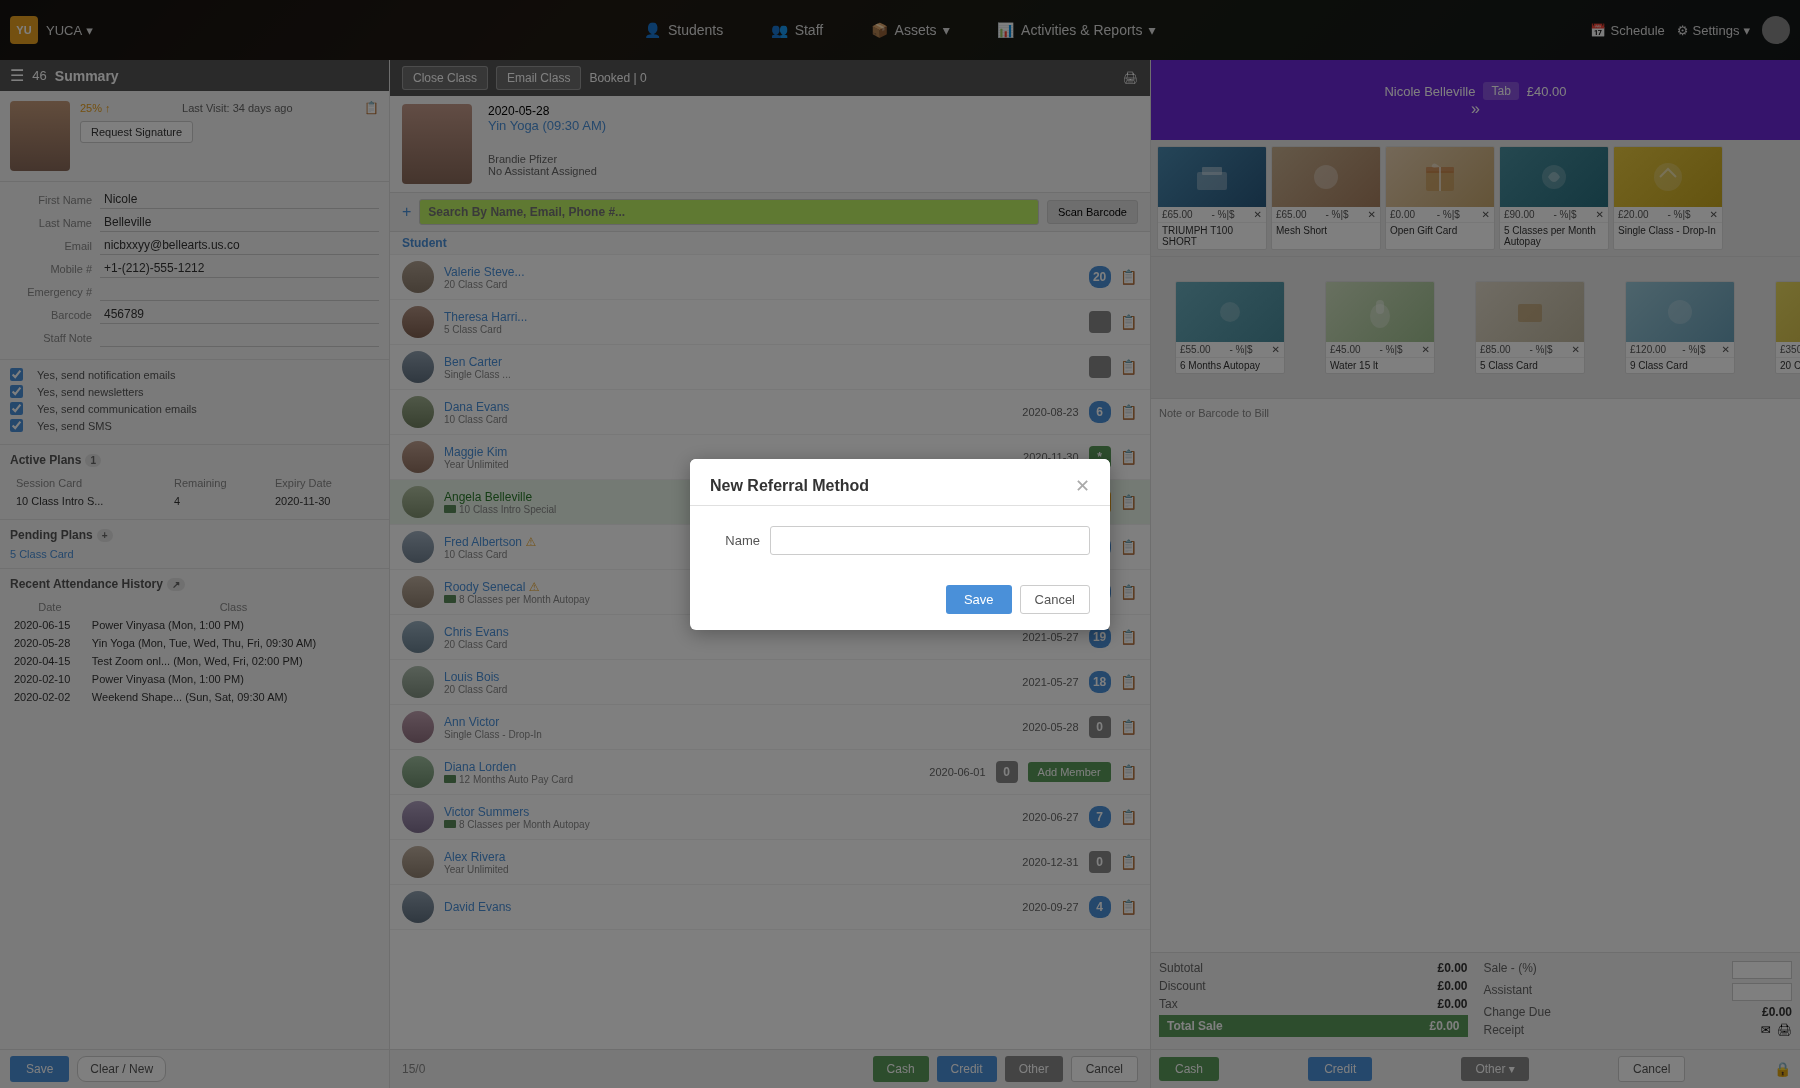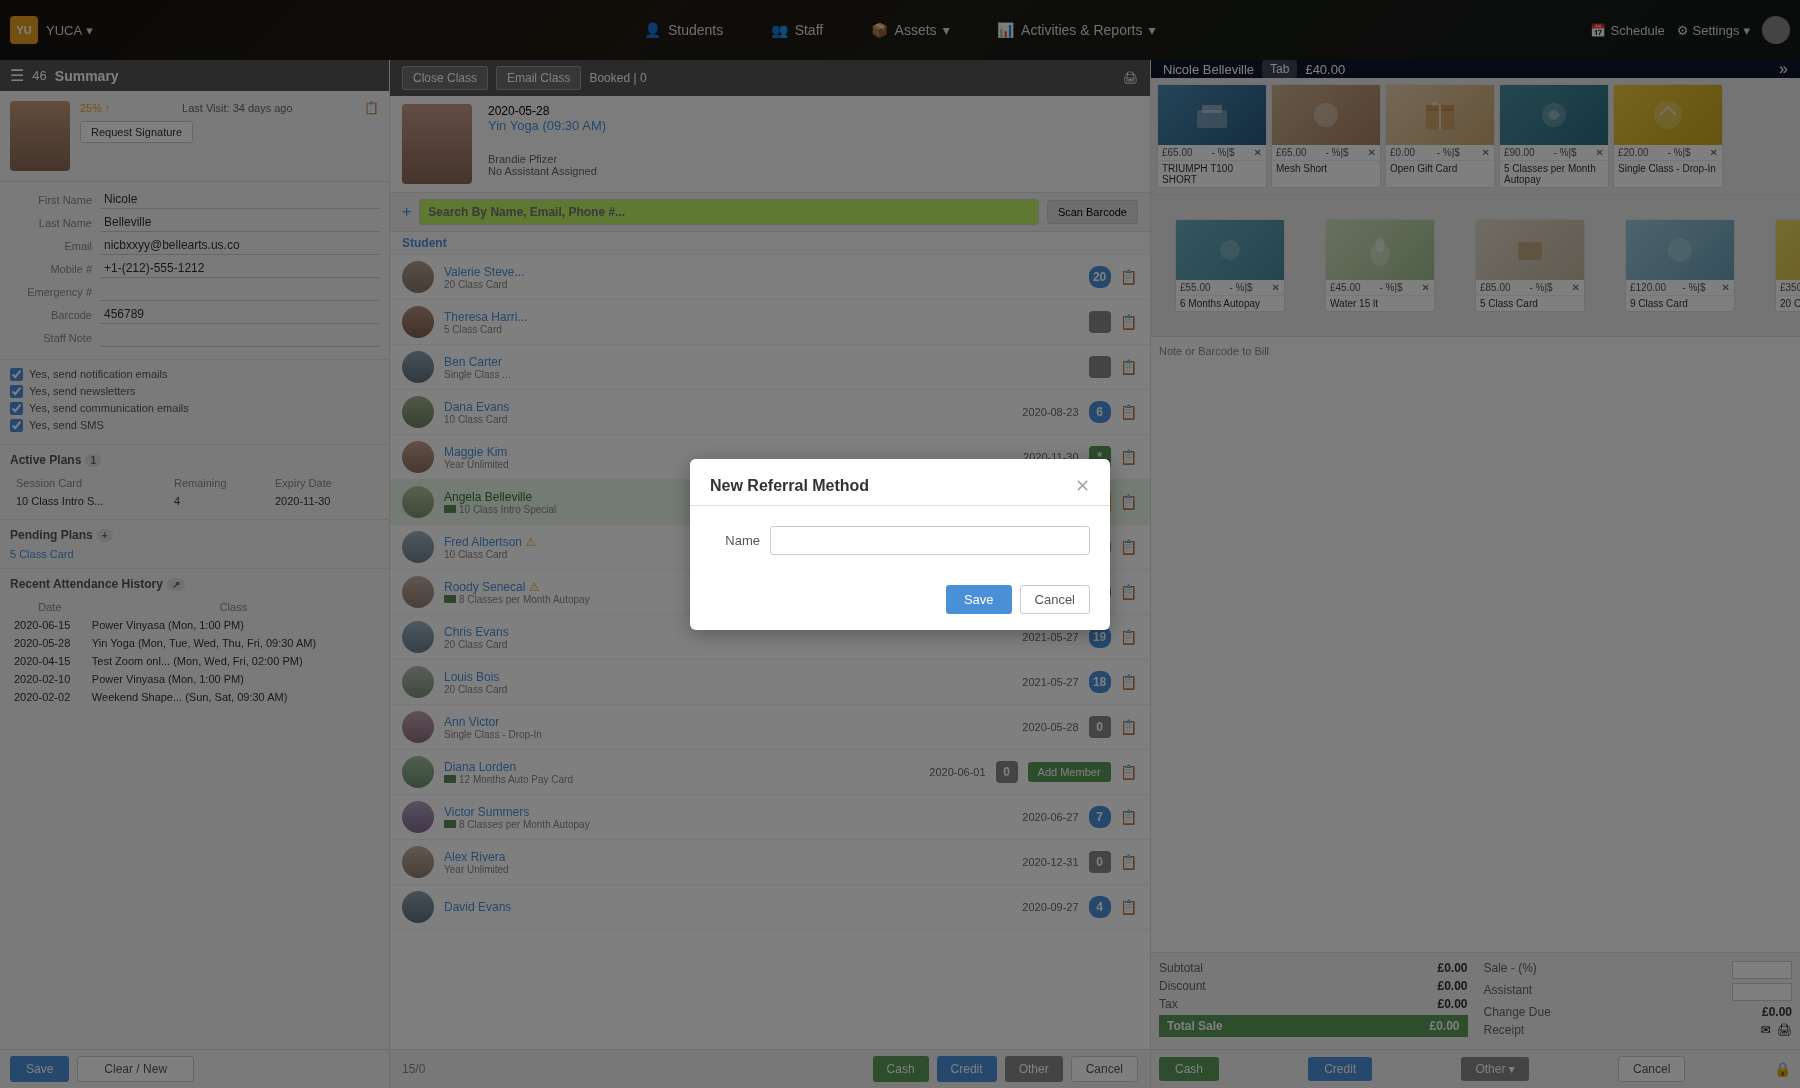--- a/index.html
+++ b/index.html
@@ -88,21 +88,21 @@
     .form-row { display: flex; align-items: center; margin-bottom: 4px; }
     .form-label { width: 90px; font-size: 11px; color: #888; text-align: right; padding-right: 8px; }
     .form-input {
       flex: 1; border: none; border-bottom: 1px solid #ccc; font-size: 12px;
       padding: 2px 4px; background: transparent; color: #333;
     }
     .form-input::placeholder { color: #bbb; }
 
     
     .checkbox-section { padding: 8px 10px; border-bottom: 1px solid #e0e0e0; }
-    .checkbox-row { display: flex; align-items: flex-start; gap: 6px; margin-bottom: 4px; font-size: 11px; color: #555; }
+    .checkbox-row { display: flex; align-items: center; gap: 14px; margin-bottom: 4px; font-size: 11px; color: #555; }
     .checkbox-row input { accent-color: #4a90d9; }
 
     
     .plans-section { padding: 8px 10px; border-bottom: 1px solid #e0e0e0; }
     .section-title { font-size: 12px; font-weight: bold; color: #555; margin-bottom: 6px; display: flex; align-items: center; gap: 4px; }
     .section-badge { background: #e0e0e0; border-radius: 10px; padding: 1px 5px; font-size: 10px; color: #666; }
     .plans-table { width: 100%; font-size: 11px; }
     .plans-table th { color: #888; font-weight: normal; text-align: left; padding: 2px 4px; }
     .plans-table td { padding: 2px 4px; color: #333; }
 
@@ -110,21 +110,21 @@
     .attendance-section { padding: 8px 10px; flex: 1; overflow-y: auto; }
     .attendance-table { width: 100%; font-size: 11px; }
     .attendance-table th { color: #888; font-weight: normal; text-align: center; padding: 2px; }
     .attendance-table td { padding: 2px; color: #333; }
 
     
     .left-panel-footer {
       padding: 6px 10px; display: flex; gap: 8px; border-top: 1px solid #ddd; background: #f5f5f5;
     }
     .save-btn { background: #4a90d9; color: white; border: none; padding: 5px 16px; border-radius: 3px; cursor: pointer; font-size: 12px; }
-    .clear-btn { background: white; border: 1px solid #ccc; padding: 5px 26px; border-radius: 3px; cursor: pointer; font-size: 12px; color: #555; }
+    .clear-btn { background: white; border: 1px solid #ccc; padding: 5px 12px; border-radius: 9px; cursor: pointer; font-size: 12px; color: #555; }
 
     
     .middle-panel {
       flex: 1; display: flex; flex-direction: column; overflow: hidden;
     }
 
     
     .class-header {
       background: #555; color: white; padding: 6px 12px;
       display: flex; align-items: center; justify-content: space-between;
@@ -179,22 +179,22 @@
     .footer-btn-green { background: #5a9a5a; color: white; border: none; padding: 5px 14px; border-radius: 3px; cursor: pointer; font-size: 12px; }
     .footer-btn-blue { background: #4a90d9; color: white; border: none; padding: 5px 14px; border-radius: 3px; cursor: pointer; font-size: 12px; }
     .footer-btn-gray { background: #888; color: white; border: none; padding: 5px 14px; border-radius: 3px; cursor: pointer; font-size: 12px; }
     .footer-btn-light { background: white; border: 1px solid #ccc; padding: 5px 14px; border-radius: 3px; cursor: pointer; font-size: 12px; color: #555; }
 
     
     .right-panel {
       width: 650px; display: flex; flex-direction: column; background: #f0f0f0; border-left: 1px solid #ddd; flex-shrink: 0;
     }
     .right-panel-header {
-      background: #0f172a; color: white; padding: 0 12px;
-      display: flex; align-items: center; justify-content: space-between;
+      background: #6d28d9; color: white; padding: 22px 12px;
+      display: flex; align-items: center; justify-content: space-between; flex-direction: column;
     }
     .tab-info { display: flex; align-items: center; gap: 8px; font-size: 13px; }
     .tab-badge { background: rgba(255,255,255,0.2); padding: 2px 8px; border-radius: 3px; font-size: 12px; }
 
     
     .products-scroll { overflow-x: auto; overflow-y: hidden; }
     .products-row {
       display: flex; gap: 0; padding: 4px;
       background: #e8e8e8; border-bottom: 1px solid #ddd; min-height: 100px;
     }

